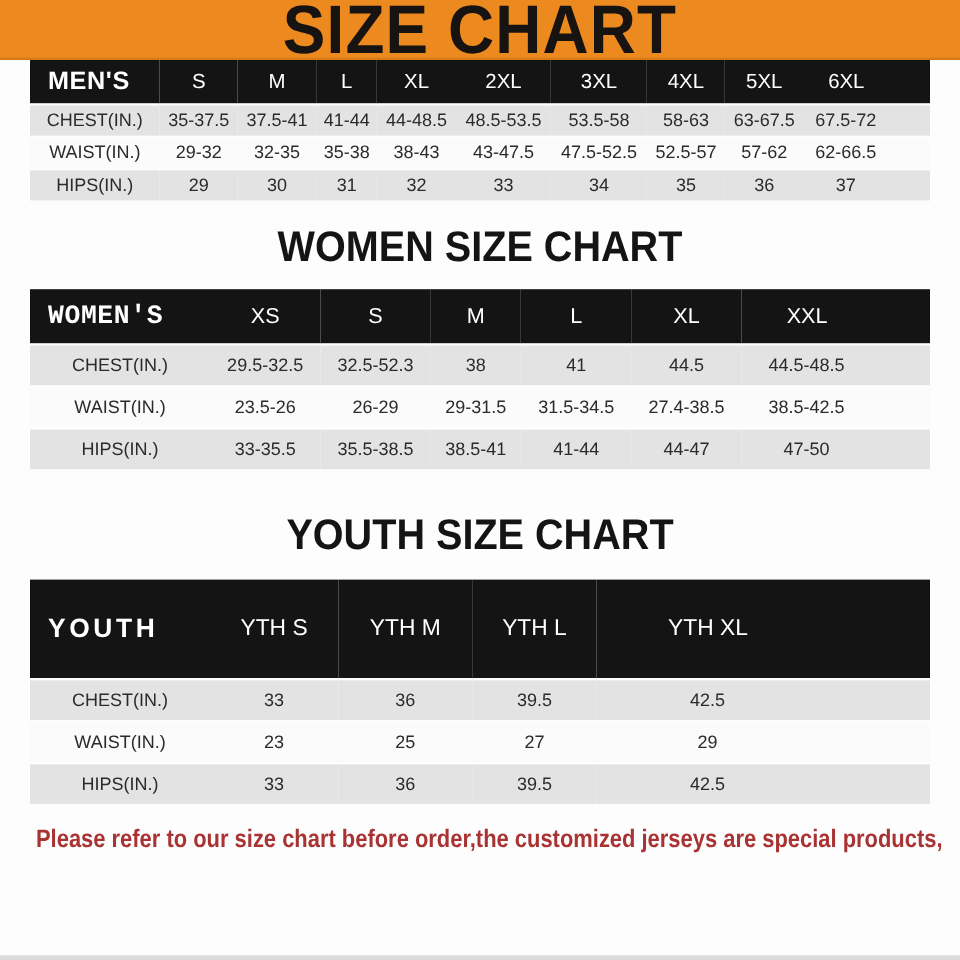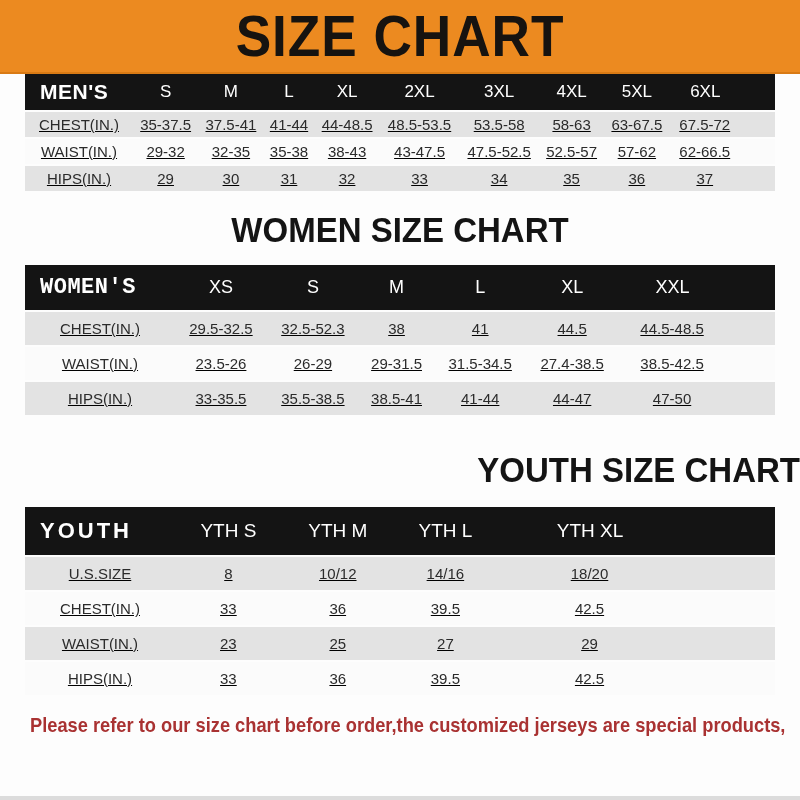--- a/index.html
+++ b/index.html
@@ -6,21 +6,21 @@
   html, body {
     width: 800px; height: 800px;
     overflow: hidden;
     background: #FDFDFD;
     font-family: "Liberation Sans", sans-serif;
   }
   .page { width: 800px; height: 800px; background: #FDFDFD; border-bottom: 4px solid #DCDCDC; }
 
   
   .banner {
-    height: 74px;
+    height: 50px;
     background: #EC8A20;
     border-bottom: 2px solid #D97A14;
     display: flex; align-items: center; justify-content: center;
   }
   .banner-title {
     display: inline-block;
     font-size: 56px;
     font-weight: bold;
     color: #161310;
     letter-spacing: 1px;
@@ -36,41 +36,41 @@
   .section-title span {
     display: inline-block;
     font-size: 33px;
     font-weight: bold;
     transform: scaleY(1.08);
     letter-spacing: 0px;
     white-space: nowrap;
   }
   .section-title.men-title   { margin: 16px 0 18px 0; }
   .section-title.women-title { margin: 20px 0 16px 0; }
-  .section-title.youth-title { margin: 36px 0 18px 0; text-align: right; }
+  .section-title.youth-title { margin: 36px 0 18px 0; }
 
   
   table.size-table {
     width: 750px;
     margin: 0 auto;
     border-collapse: collapse;
     table-layout: auto;
   }
   table.size-table thead tr { background: #141414; }
   table.size-table th {
     color: #FFFFFF;
     text-align: center;
     font-weight: normal;
     white-space: nowrap;
   }
   table.size-table th.row-label-head {
     font-weight: bold;
     text-align: left;
   }
-  table.size-table tbody tr { border-top: 2px solid #FDFDFD; text-decoration: underline; }
+  table.size-table tbody tr { border-top: 2px solid #FDFDFD; }
   table.size-table tbody tr:nth-child(odd)  { background: #E3E3E3; }
   table.size-table tbody tr:nth-child(even) { background: #FBFBFB; }
   table.size-table td {
     color: #2B2B2B;
     font-size: 15px;
     text-align: center;
     white-space: nowrap;
   }
 
   
@@ -81,21 +81,21 @@
   .men-table tr > *:last-child { padding-right: 38px; }
 
   
   .women-table th { font-size: 18px; padding: 10px 4px; }
   .women-table th.row-label-head { font-size: 22px; padding-left: 15px; letter-spacing: 0.5px; font-family: Liberation Mono, monospace; }
   .women-table td { padding: 8px 3px; }
   .women-table td:first-child { width: 150px; }
   .women-table tr > *:last-child { padding-right: 52px; }
 
   
-  .youth-table th { font-size: 19px; padding: 11px 4px; }
+  .youth-table th { font-size: 19px; padding: 28px 4px; }
   .youth-table th.row-label-head { font-size: 22px; padding-left: 15px; letter-spacing: 3px; }
   .youth-table td { padding: 8px 3px; }
   .youth-table td:first-child { width: 150px; }
   .youth-table tr > *:last-child { padding-right: 96px; }
 
   
   .note { margin: 14px 0 0 30px; }
   .note p {
     display: inline-block;
     color: #A93232;
@@ -230,27 +230,20 @@
         <tr>
             <th class="row-label-head">YOUTH</th>
             <th>YTH S</th>
             <th>YTH M</th>
             <th>YTH L</th>
             <th>YTH XL</th>
           </tr>
       </thead>
       <tbody>
           <tr>
-            <td>U.S.SIZE</td>
-            <td>8</td>
-            <td>10/12</td>
-            <td>14/16</td>
-            <td>18/20</td>
-          </tr>
-          <tr>
             <td>CHEST(IN.)</td>
             <td>33</td>
             <td>36</td>
             <td>39.5</td>
             <td>42.5</td>
           </tr>
           <tr>
             <td>WAIST(IN.)</td>
             <td>23</td>
             <td>25</td>

